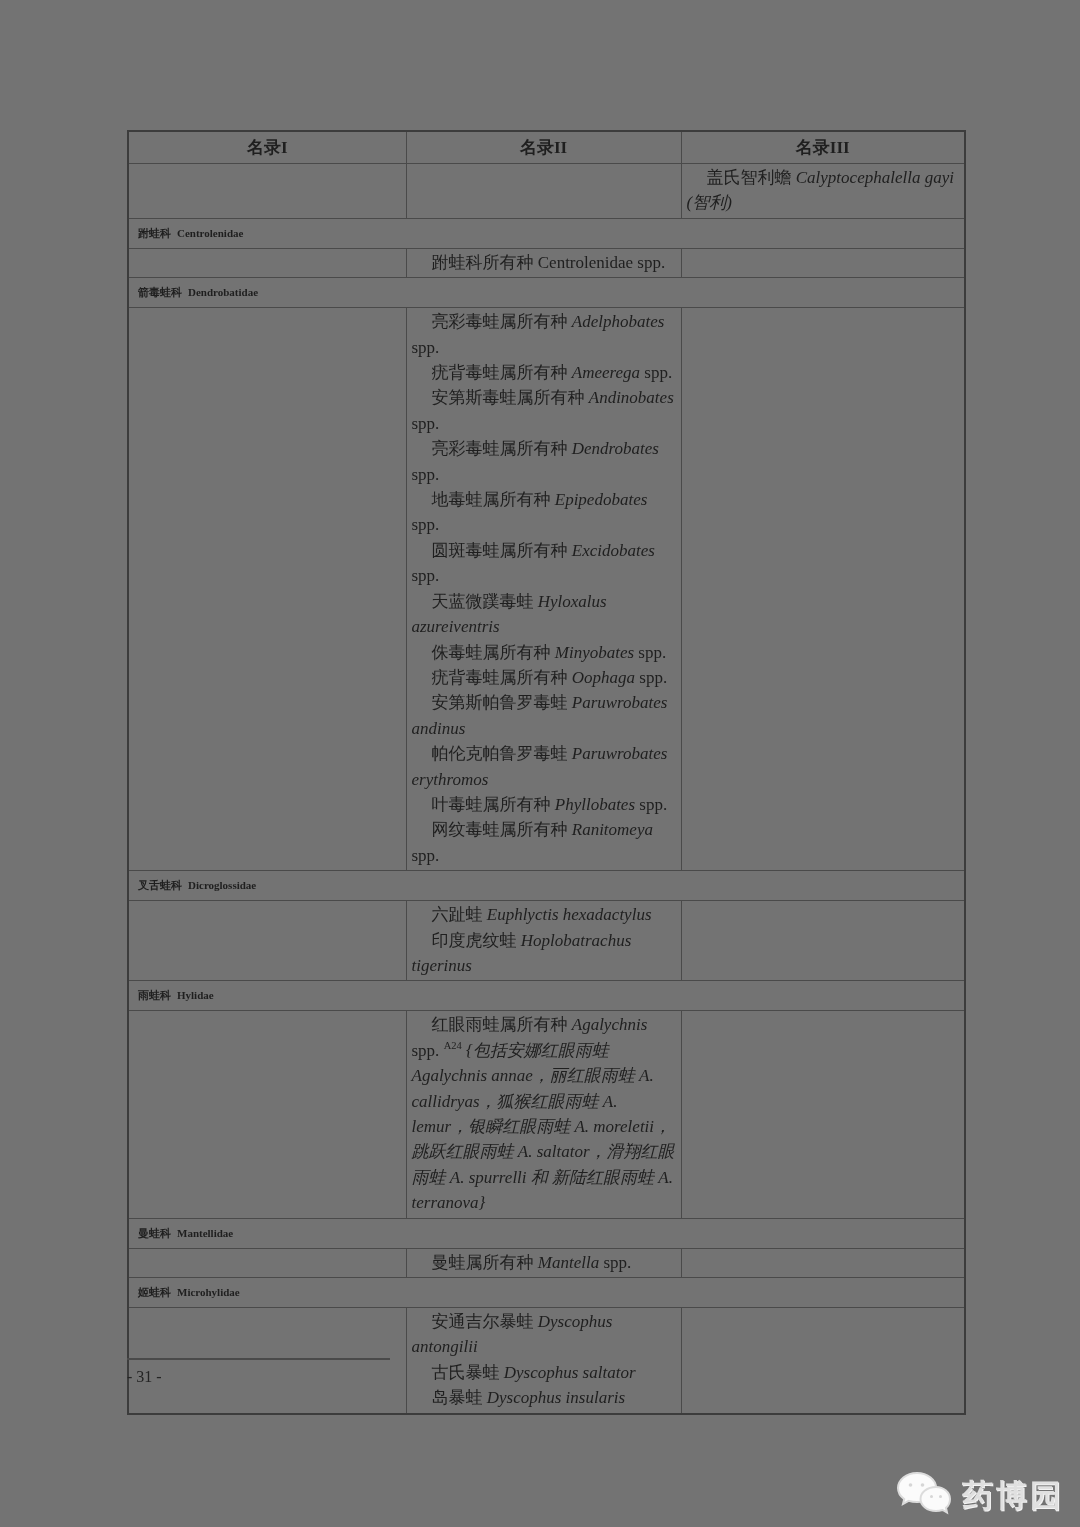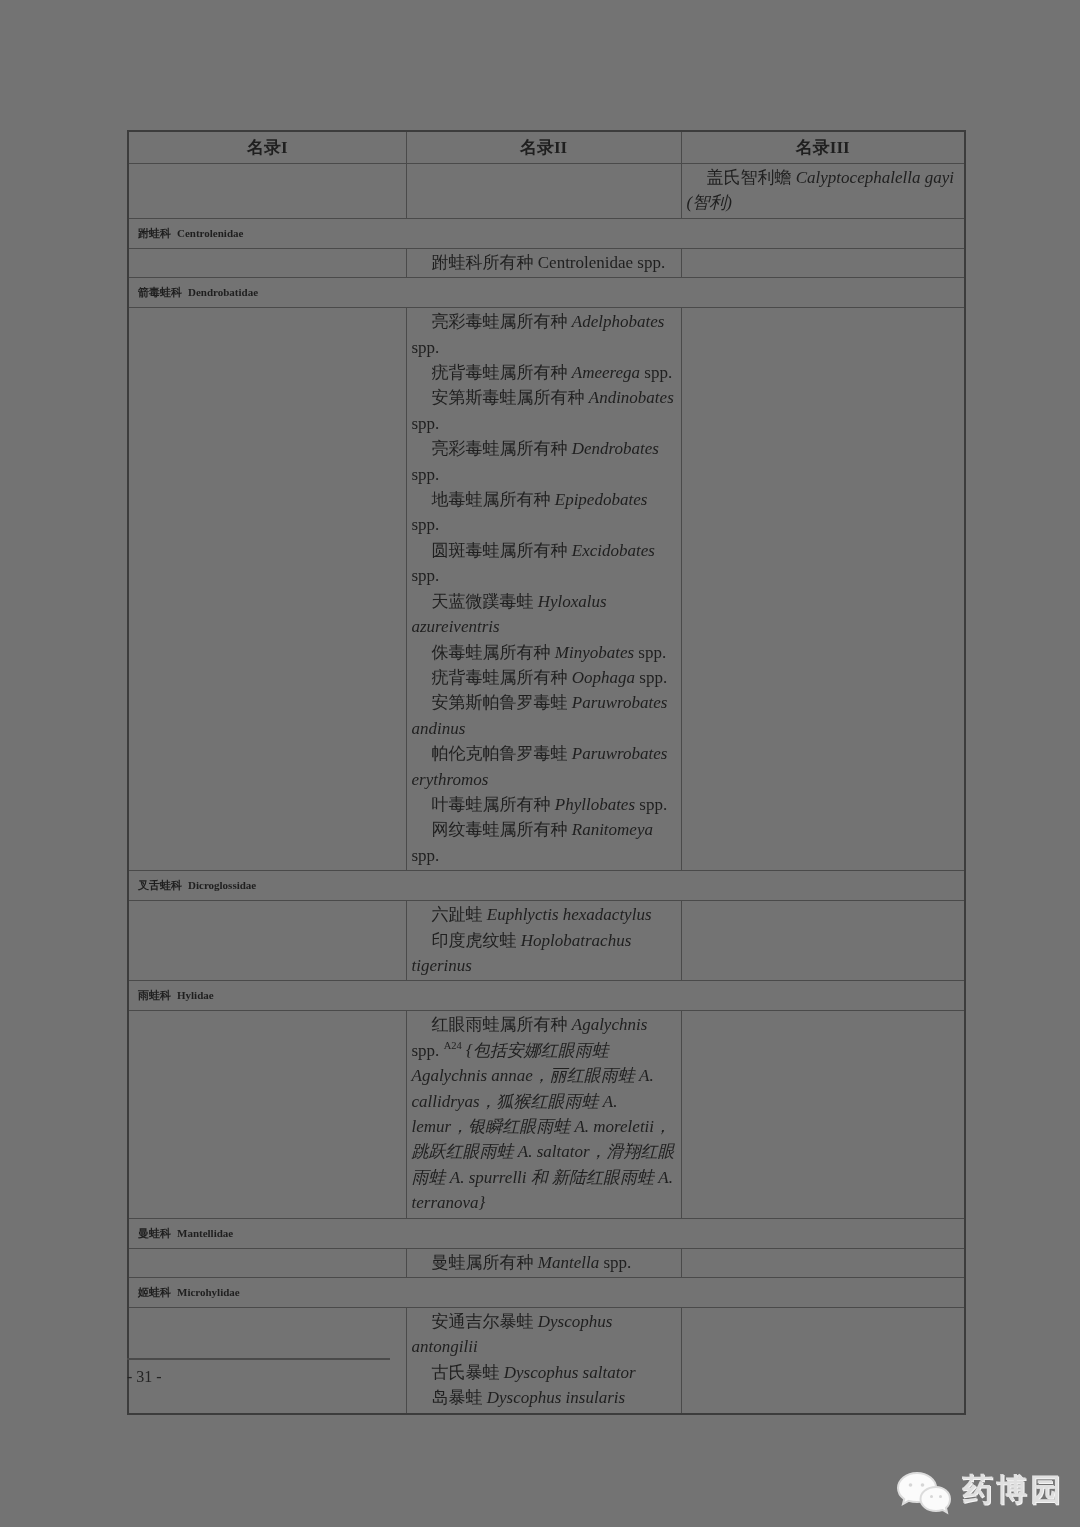--- a/index.html
+++ b/index.html
@@ -27,21 +27,21 @@
   }
   .sec-zh { margin-right:6px; }
   .seg-it, .seg-kai { font-style:italic; }
   sup.seg-sup, sup.fn-marker { font-size:10.5px; line-height:0; }
   .footnote-block { position:absolute; left:127px; top:1358px; width:837px; }
   .fn-rule { width:263px; height:0; border-top:2px solid #4a4a4a; margin-bottom:8px; }
   .fn-text { margin:0; font-size:15.5px; line-height:21px; color:#242424; }
   .page-num { margin:7px 0 0 0; text-align:left; font-size:16px; color:#242424; }
   .watermark {
     position:absolute; right:16px; bottom:10px;
-    display:flex; align-items:flex-start; gap:9px;
+    display:flex; align-items:flex-end; gap:9px;
     color:#dedede; user-select:none;
   }
   .watermark .wm-text {
     font-family:"Liberation Sans","DejaVu Sans",sans-serif;
     font-size:31px; font-weight:bold; letter-spacing:3px; color:#e0e0e0;
     text-shadow:1px 1px 0 #f4f4f4;
   }
 </style>
 </head>
 <body>

